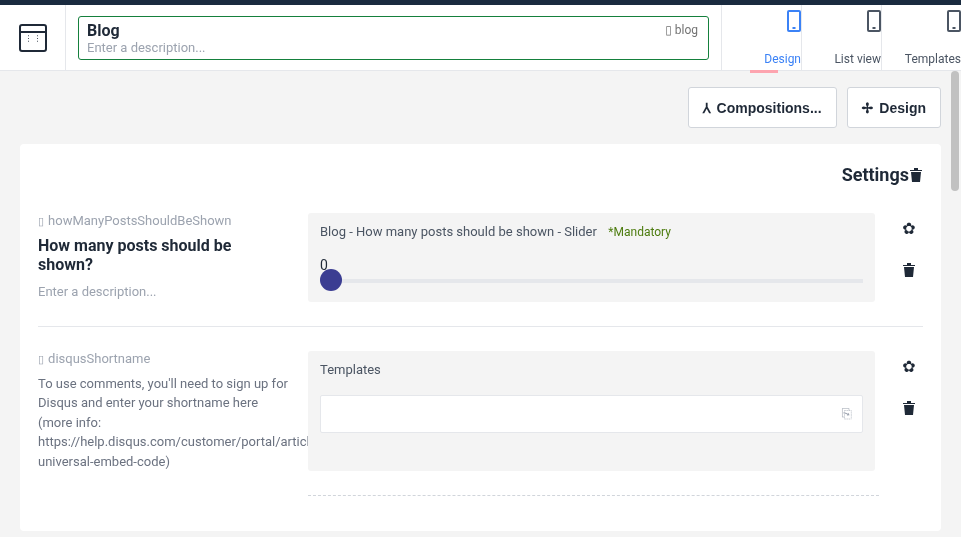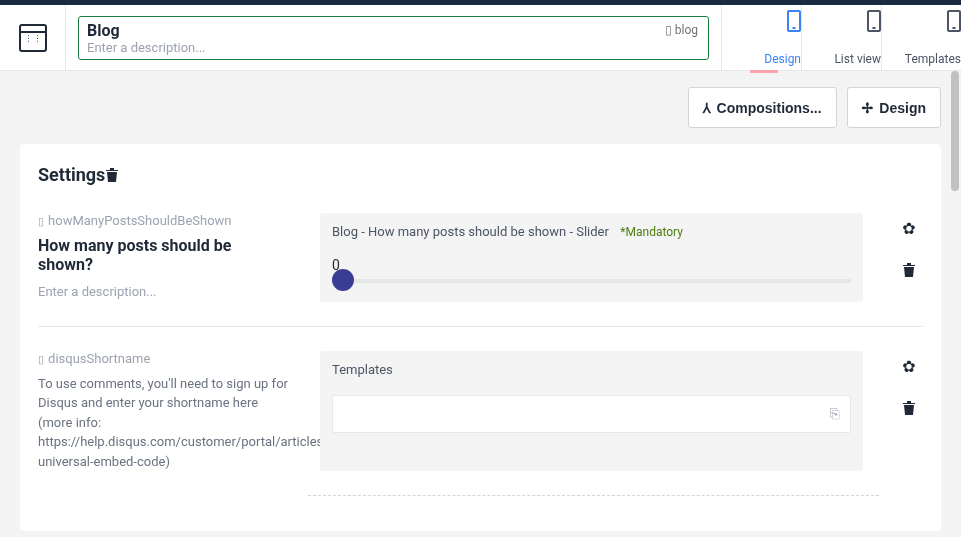--- a/index.html
+++ b/index.html
@@ -155,41 +155,41 @@
       align-items: center;
       gap: 6px;
     }
     .panel {
       background: #fff;
       border-radius: 4px;
       padding: 20px 18px;
     }
     .panel-header {
       display: flex;
-      justify-content: flex-start;
+      justify-content: flex-end;
       align-items: center;
       margin-bottom: 28px;
     }
     .panel-title {
       font-size: 18px;
       font-weight: 700;
     }
     .trash-icon {
       width: 14px;
       height: 16px;
       cursor: pointer;
       position: relative;
     }
     .trash-icon svg { display: block; }
     .property-row {
       display: flex;
       border-bottom: 1px solid #e5e7eb;
       padding-bottom: 24px;
       margin-bottom: 24px;
-      gap: 32px;
+      gap: 20px;
       margin-top: 20px;
     }
     .property-left {
       width: 250px;
       flex-shrink: 0;
     }
     .prop-alias {
       color: #9ca3af;
       font-size: 13px;
       margin-bottom: 8px;

